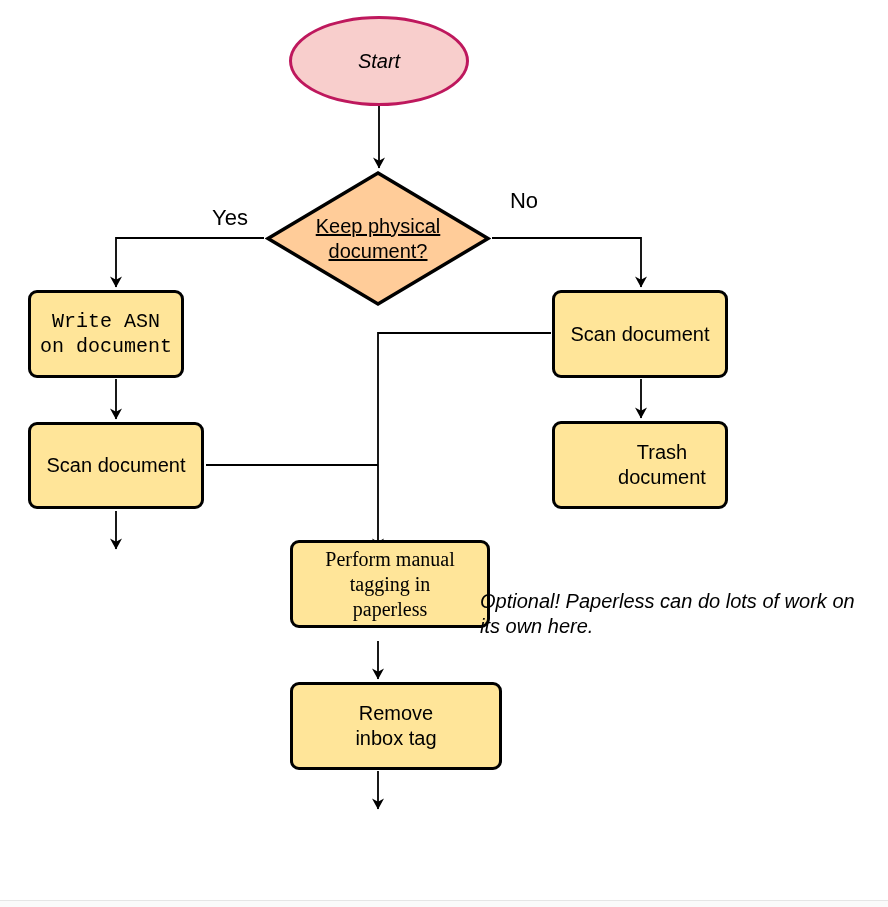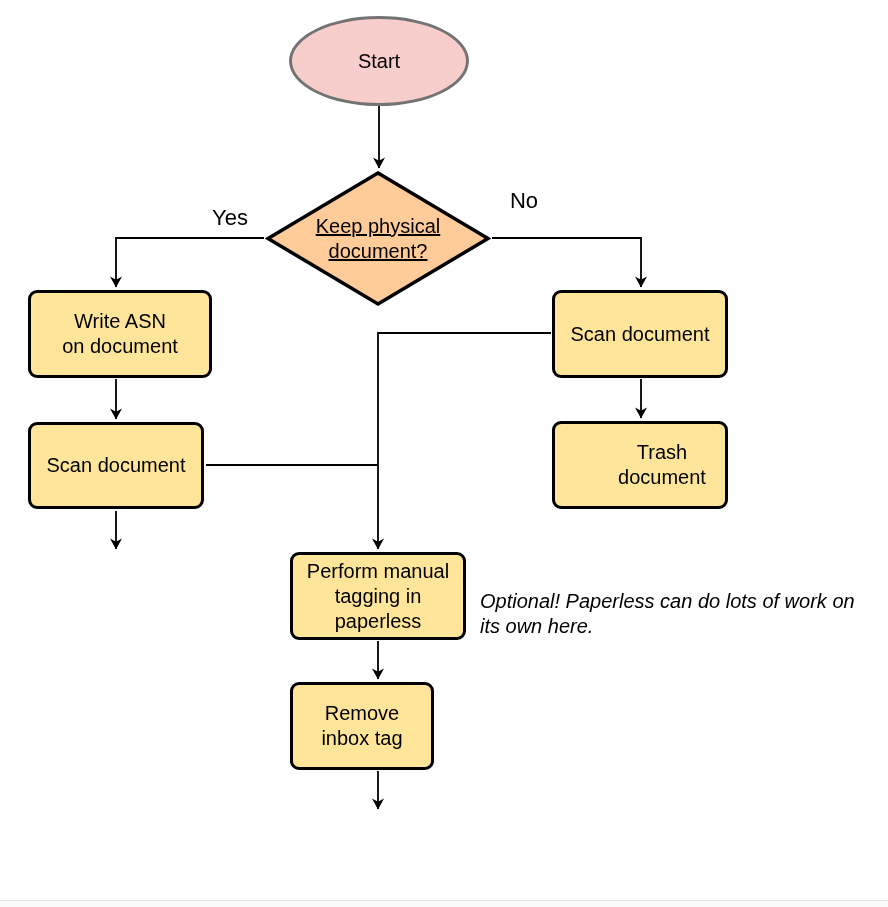--- a/index.html
+++ b/index.html
@@ -7,21 +7,21 @@
     position:relative;width:888px;height:907px;background:#ffffff;
     font-family:"Liberation Sans",sans-serif;color:#000;overflow:hidden;
   }
   svg.edge-layer{position:absolute;left:0;top:0;width:888px;height:907px;}
   .node{
     position:absolute;display:flex;align-items:center;justify-content:center;
     text-align:center;font-size:20px;line-height:25px;white-space:pre-line;
     box-sizing:border-box;
   }
   .process{background:#FFE599;border:3px solid #000;border-radius:9px;}
-  .terminator{background:#F8CECC;border:3px solid #737373;border-radius:50%;}
+  .terminator{background:#F8CECC;border:3px solid #be185d;border-radius:50%;font-style:italic;}
   .decision-wrap{background:transparent;border:none;text-decoration:underline;}
   .decision-wrap svg{position:absolute;left:0;top:0;}
   .decision-label{position:relative;z-index:1;}
   .edge-label{
     position:absolute;font-size:22px;line-height:22px;text-align:center;
     background:#fff;padding:0 2px;
   }
   .note{
     position:absolute;font-size:20px;line-height:25px;font-style:italic;
     white-space:pre-line;text-align:left;
@@ -59,45 +59,45 @@
   </div>
 
   <div class="node decision-wrap" style="left:265px;top:170px;width:226px;height:137px;">
     <svg width="226" height="137" viewBox="0 0 226 137">
       <polygon points="113,3 223,68.5 113,134 3,68.5" fill="#FFCC99" stroke="#000" stroke-width="3.5" stroke-linejoin="miter"></polygon>
     </svg>
     <span class="decision-label">Keep physical
 document?</span>
   </div>
 
-  <div class="node process" style="left:28px;top:290px;width:184px;height:88px;">
+  <div class="node process" style="left:28px;top:290px;width:156px;height:88px;font-family:Liberation Mono, monospace;">
     <span>Write ASN
 on document</span>
   </div>
 
   <div class="node process" style="left:28px;top:422px;width:176px;height:87px;">
     <span>Scan document</span>
   </div>
 
 
   <div class="node process" style="left:552px;top:290px;width:176px;height:88px;">
     <span>Scan document</span>
   </div>
 
   <div class="node process" style="left:552px;top:421px;width:176px;height:88px;padding-left:44px;">
     <span>Trash document</span>
   </div>
 
-  <div class="node process" style="left:290px;top:552px;width:176px;height:88px;">
+  <div class="node process" style="left:290px;top:540px;width:200px;height:88px;font-family:Liberation Serif, serif;">
     <span>Perform manual
 tagging in
 paperless</span>
   </div>
 
-  <div class="node process" style="left:290px;top:682px;width:144px;height:88px;">
+  <div class="node process" style="left:290px;top:682px;width:212px;height:88px;">
     <span>Remove
 inbox tag</span>
   </div>
 
 
   <div class="edge-label" style="left:198px;top:207px;width:60px;">
     <span>Yes</span>
   </div>
   <div class="edge-label" style="left:494px;top:190px;width:56px;">
     <span>No</span>

